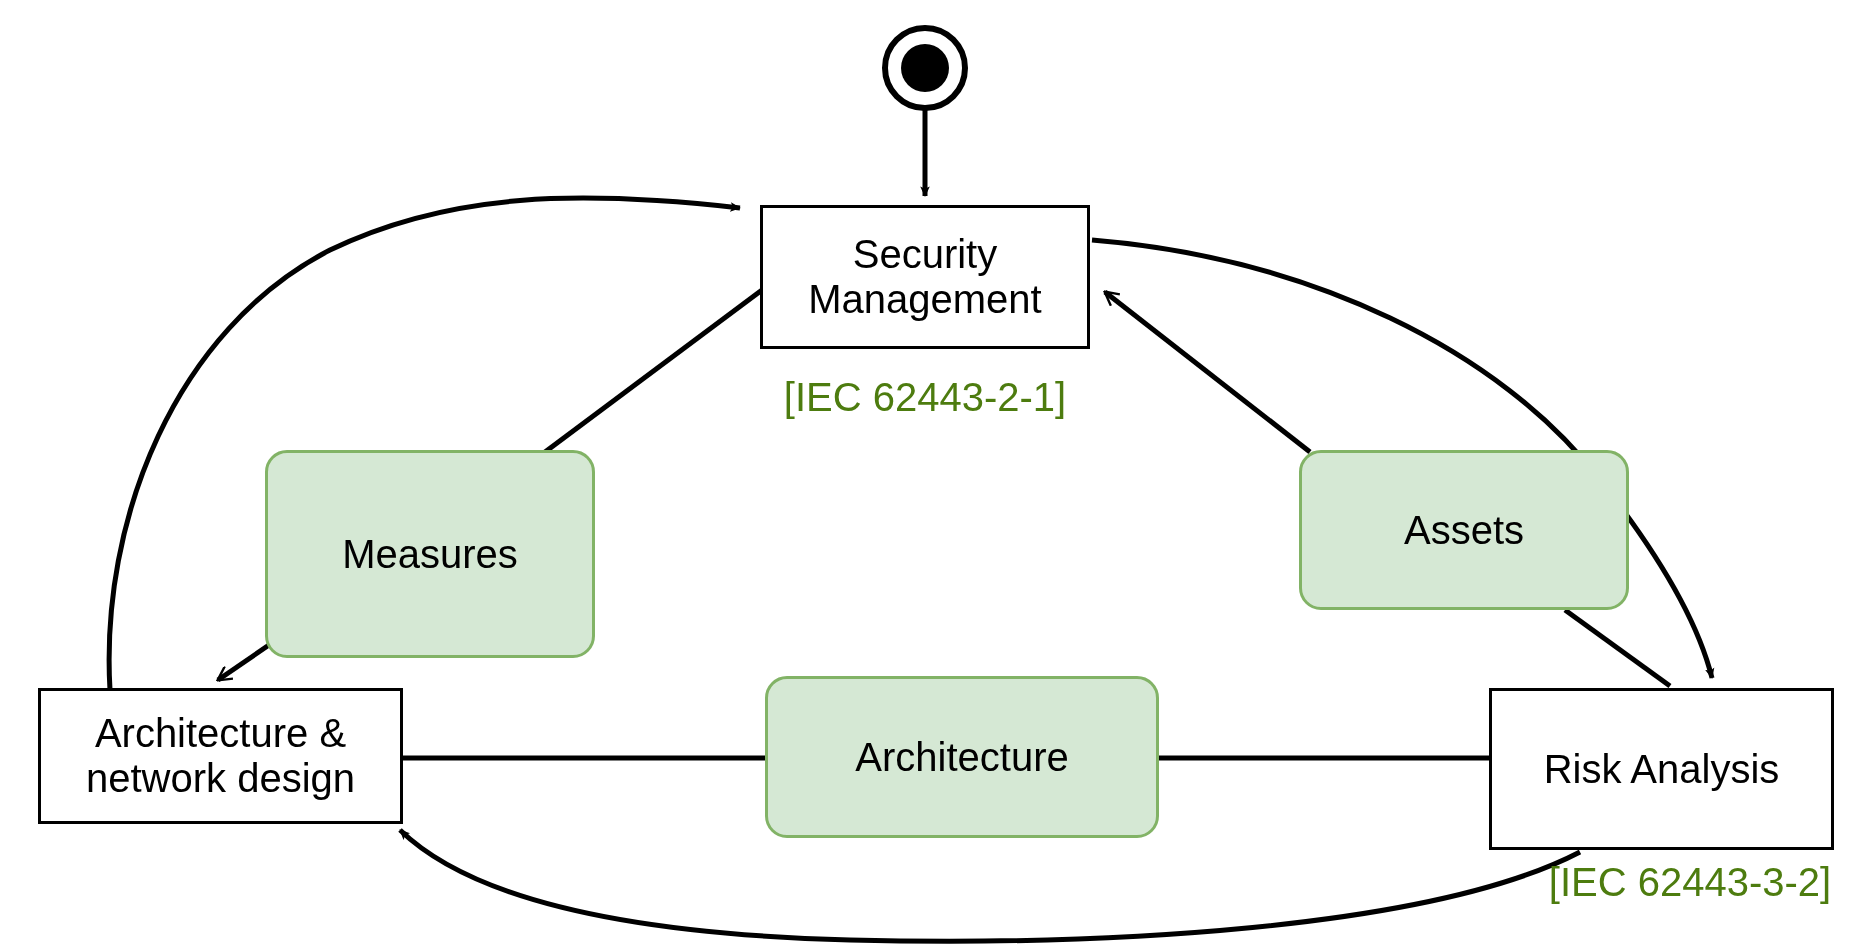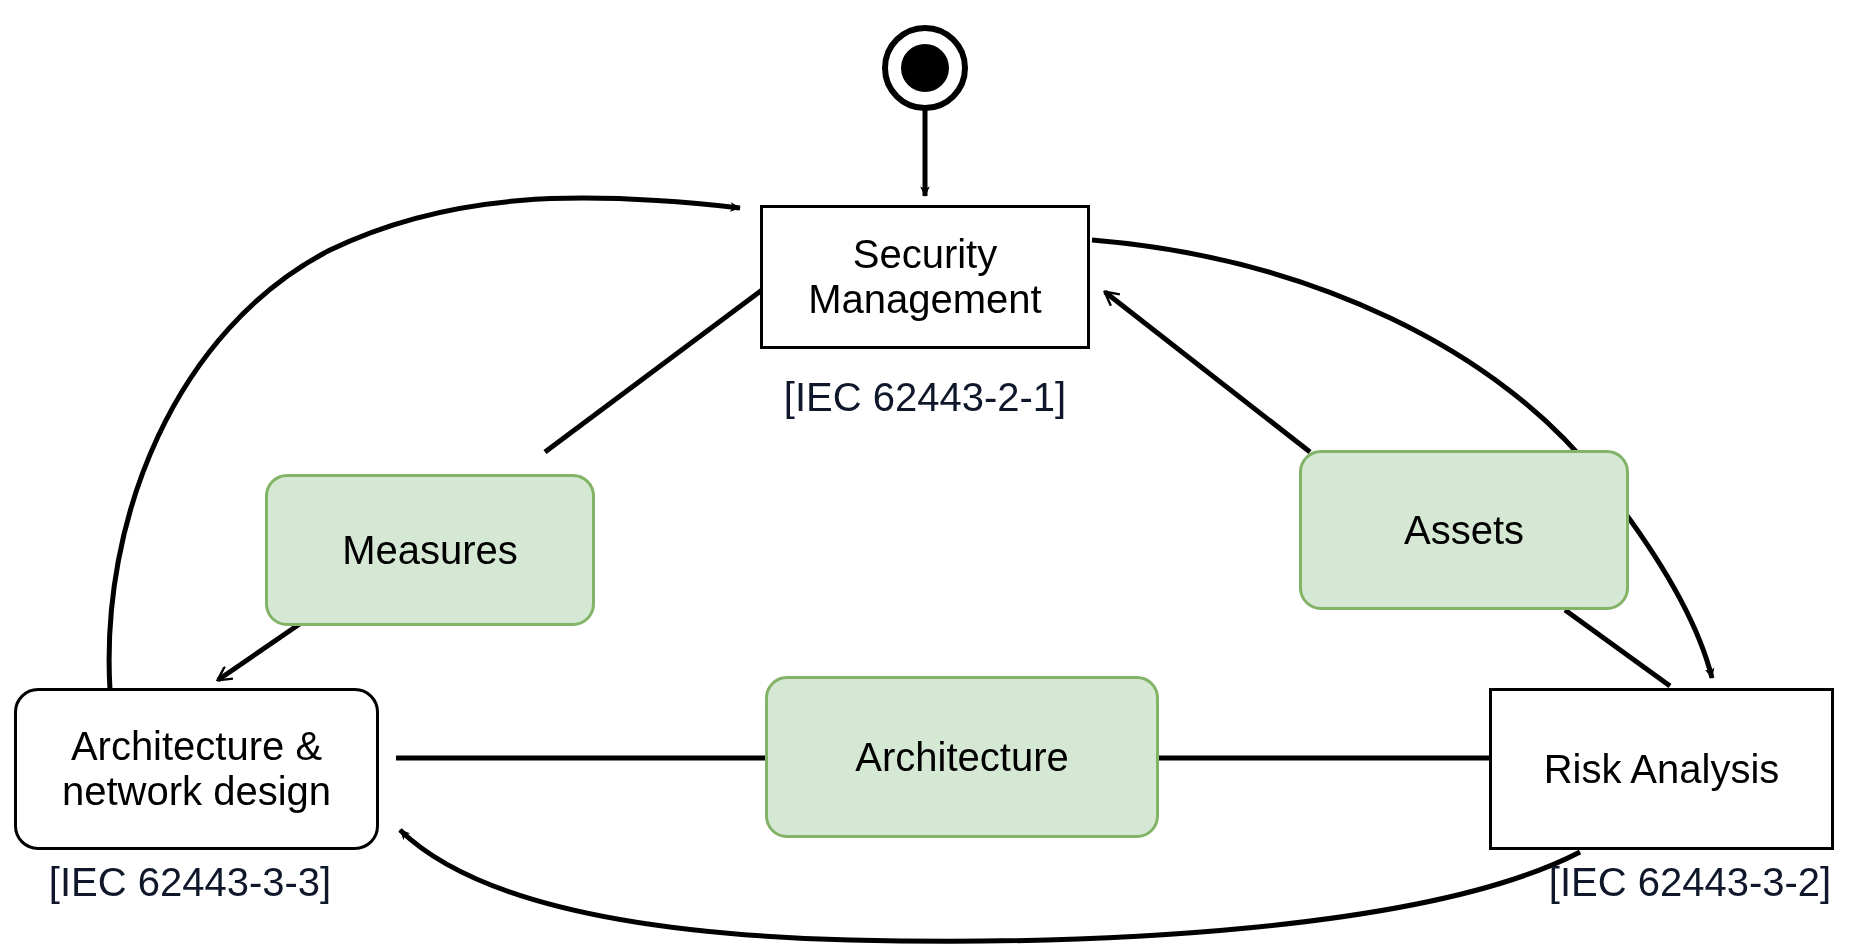--- a/index.html
+++ b/index.html
@@ -45,21 +45,21 @@
   .node-round {
     background: #d5e8d4;
     border: 3px solid #82b366;
     border-radius: 22px;
     font-size: 40px;
   }
   .node-label {
     position: absolute;
     z-index: 3;
     font-size: 40px;
-    color: #0f172a;
+    color: #4d7c0f;
     white-space: nowrap;
     text-align: center;
   }
   .node-text { display: block; }
 </style>
 </head>
 <body>
 
 <div id="canvas">
 
@@ -101,35 +101,34 @@
   </svg>
 
   <div class="node node-rect" style="left:760px; top:205px; width:330px; height:144px;">
     <div>
       <span class="node-text">Security</span>
       <span class="node-text">Management</span>
     </div>
   </div>
   <div class="node-label" style="left:760px; top:375px; width:330px;">[IEC 62443-2-1]</div>
 
-  <div class="node node-round" style="left:265px; top:474px; width:330px; height:152px;">
+  <div class="node node-round" style="left:265px; top:450px; width:330px; height:208px;">
     <span class="node-text">Measures</span>
   </div>
 
   <div class="node node-round" style="left:1275px; top:450px; width:330px; height:160px;margin-left:24px;">
     <span class="node-text">Assets</span>
   </div>
 
-  <div class="node node-rect" style="left:14px; top:688px; width:365px; height:162px;border-radius:24px;">
+  <div class="node node-rect" style="left:38px; top:688px; width:365px; height:136px;">
     <div>
       <span class="node-text">Architecture &amp;</span>
       <span class="node-text">network design</span>
     </div>
   </div>
-  <div class="node-label" style="left:20px; top:860px; width:340px;">[IEC 62443-3-3]</div>
 
   <div class="node node-round" style="left:765px; top:676px; width:394px; height:162px;">
     <span class="node-text">Architecture</span>
   </div>
 
   <div class="node node-rect" style="left:1489px; top:688px; width:345px; height:162px;">
     <span class="node-text">Risk Analysis</span>
   </div>
   <div class="node-label" style="left:1515px; top:860px; width:350px;">[IEC 62443-3-2]</div>
 

